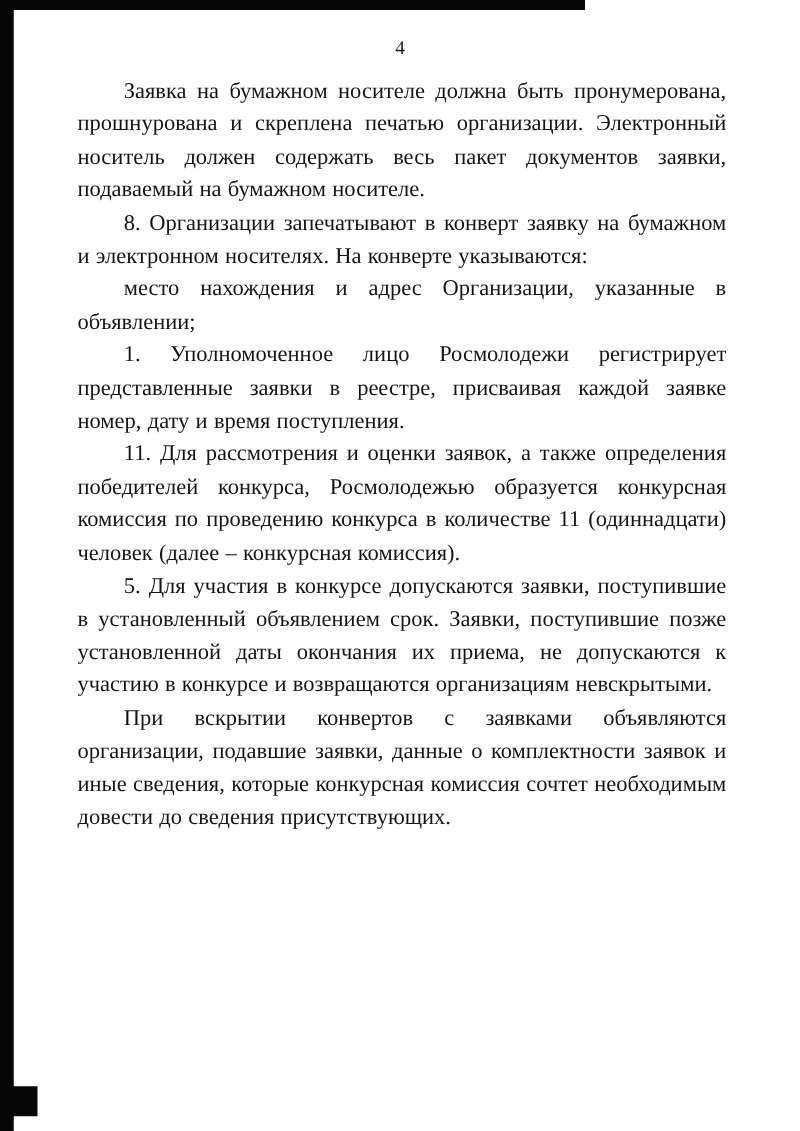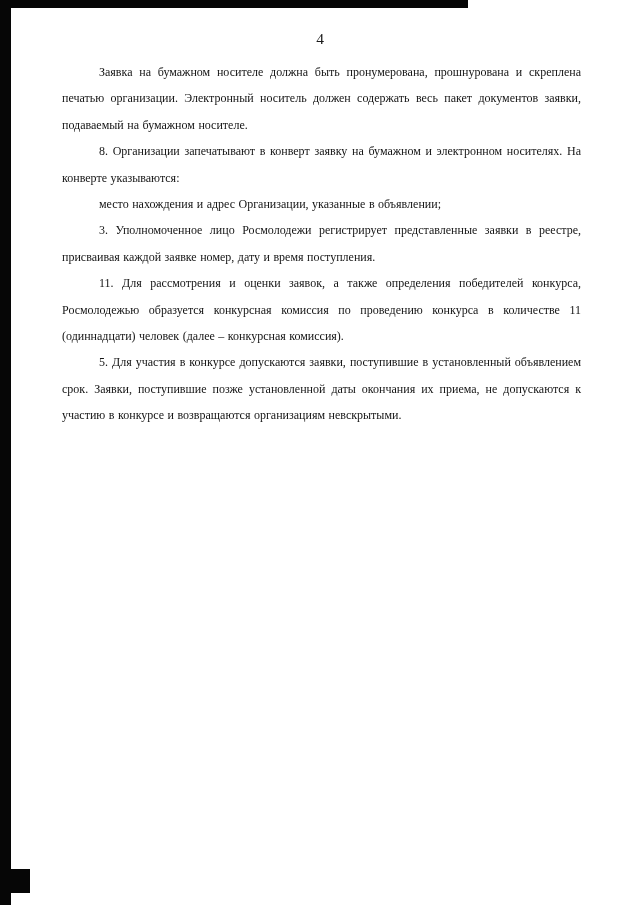--- a/index.html
+++ b/index.html
@@ -37,21 +37,21 @@
   }
 
   .content {
     position: absolute;
     top: 59px;
     left: 62px;
     width: 519px;
   }
 
   .content p {
-    font-size: 12px;
+    font-size: 18px;
     line-height: 26.4px;
     text-align: justify;
     text-indent: 37px;
     color: #141414;
     word-spacing: 0.5px;
   }
 </style>
 </head>
 <body>
 
@@ -60,18 +60,19 @@
   <div class="artifact artifact-left"></div>
   <div class="artifact artifact-top"></div>
   <div class="artifact artifact-corner"></div>
 
   <div class="page-number">4</div>
 
   <div class="content">
     <p>Заявка на бумажном носителе должна быть пронумерована, прошнурована и скреплена печатью организации. Электронный носитель должен содержать весь пакет документов заявки, подаваемый на бумажном носителе.</p>
     <p>8. Организации запечатывают в конверт заявку на бумажном и электронном носителях. На конверте указываются:</p>
     <p>место нахождения и адрес Организации, указанные в объявлении;</p>
-    <p>3. Уполномоченное лицо Росмолодежи регистрирует представленные заявки в реестре, присваивая каждой заявке номер, дату и время поступления.</p>
+    <p>1. Уполномоченное лицо Росмолодежи регистрирует представленные заявки в реестре, присваивая каждой заявке номер, дату и время поступления.</p>
     <p>11. Для рассмотрения и оценки заявок, а также определения победителей конкурса, Росмолодежью образуется конкурсная комиссия по проведению конкурса в количестве 11 (одиннадцати) человек (далее – конкурсная комиссия).</p>
     <p>5. Для участия в конкурсе допускаются заявки, поступившие в установленный объявлением срок. Заявки, поступившие позже установленной даты окончания их приема, не допускаются к участию в конкурсе и возвращаются организациям невскрытыми.</p>
+    <p>При вскрытии конвертов с заявками объявляются организации, подавшие заявки, данные о комплектности заявок и иные сведения, которые конкурсная комиссия сочтет необходимым довести до сведения присутствующих.</p>
   </div>
 
 </div>
 
 </body></html>

